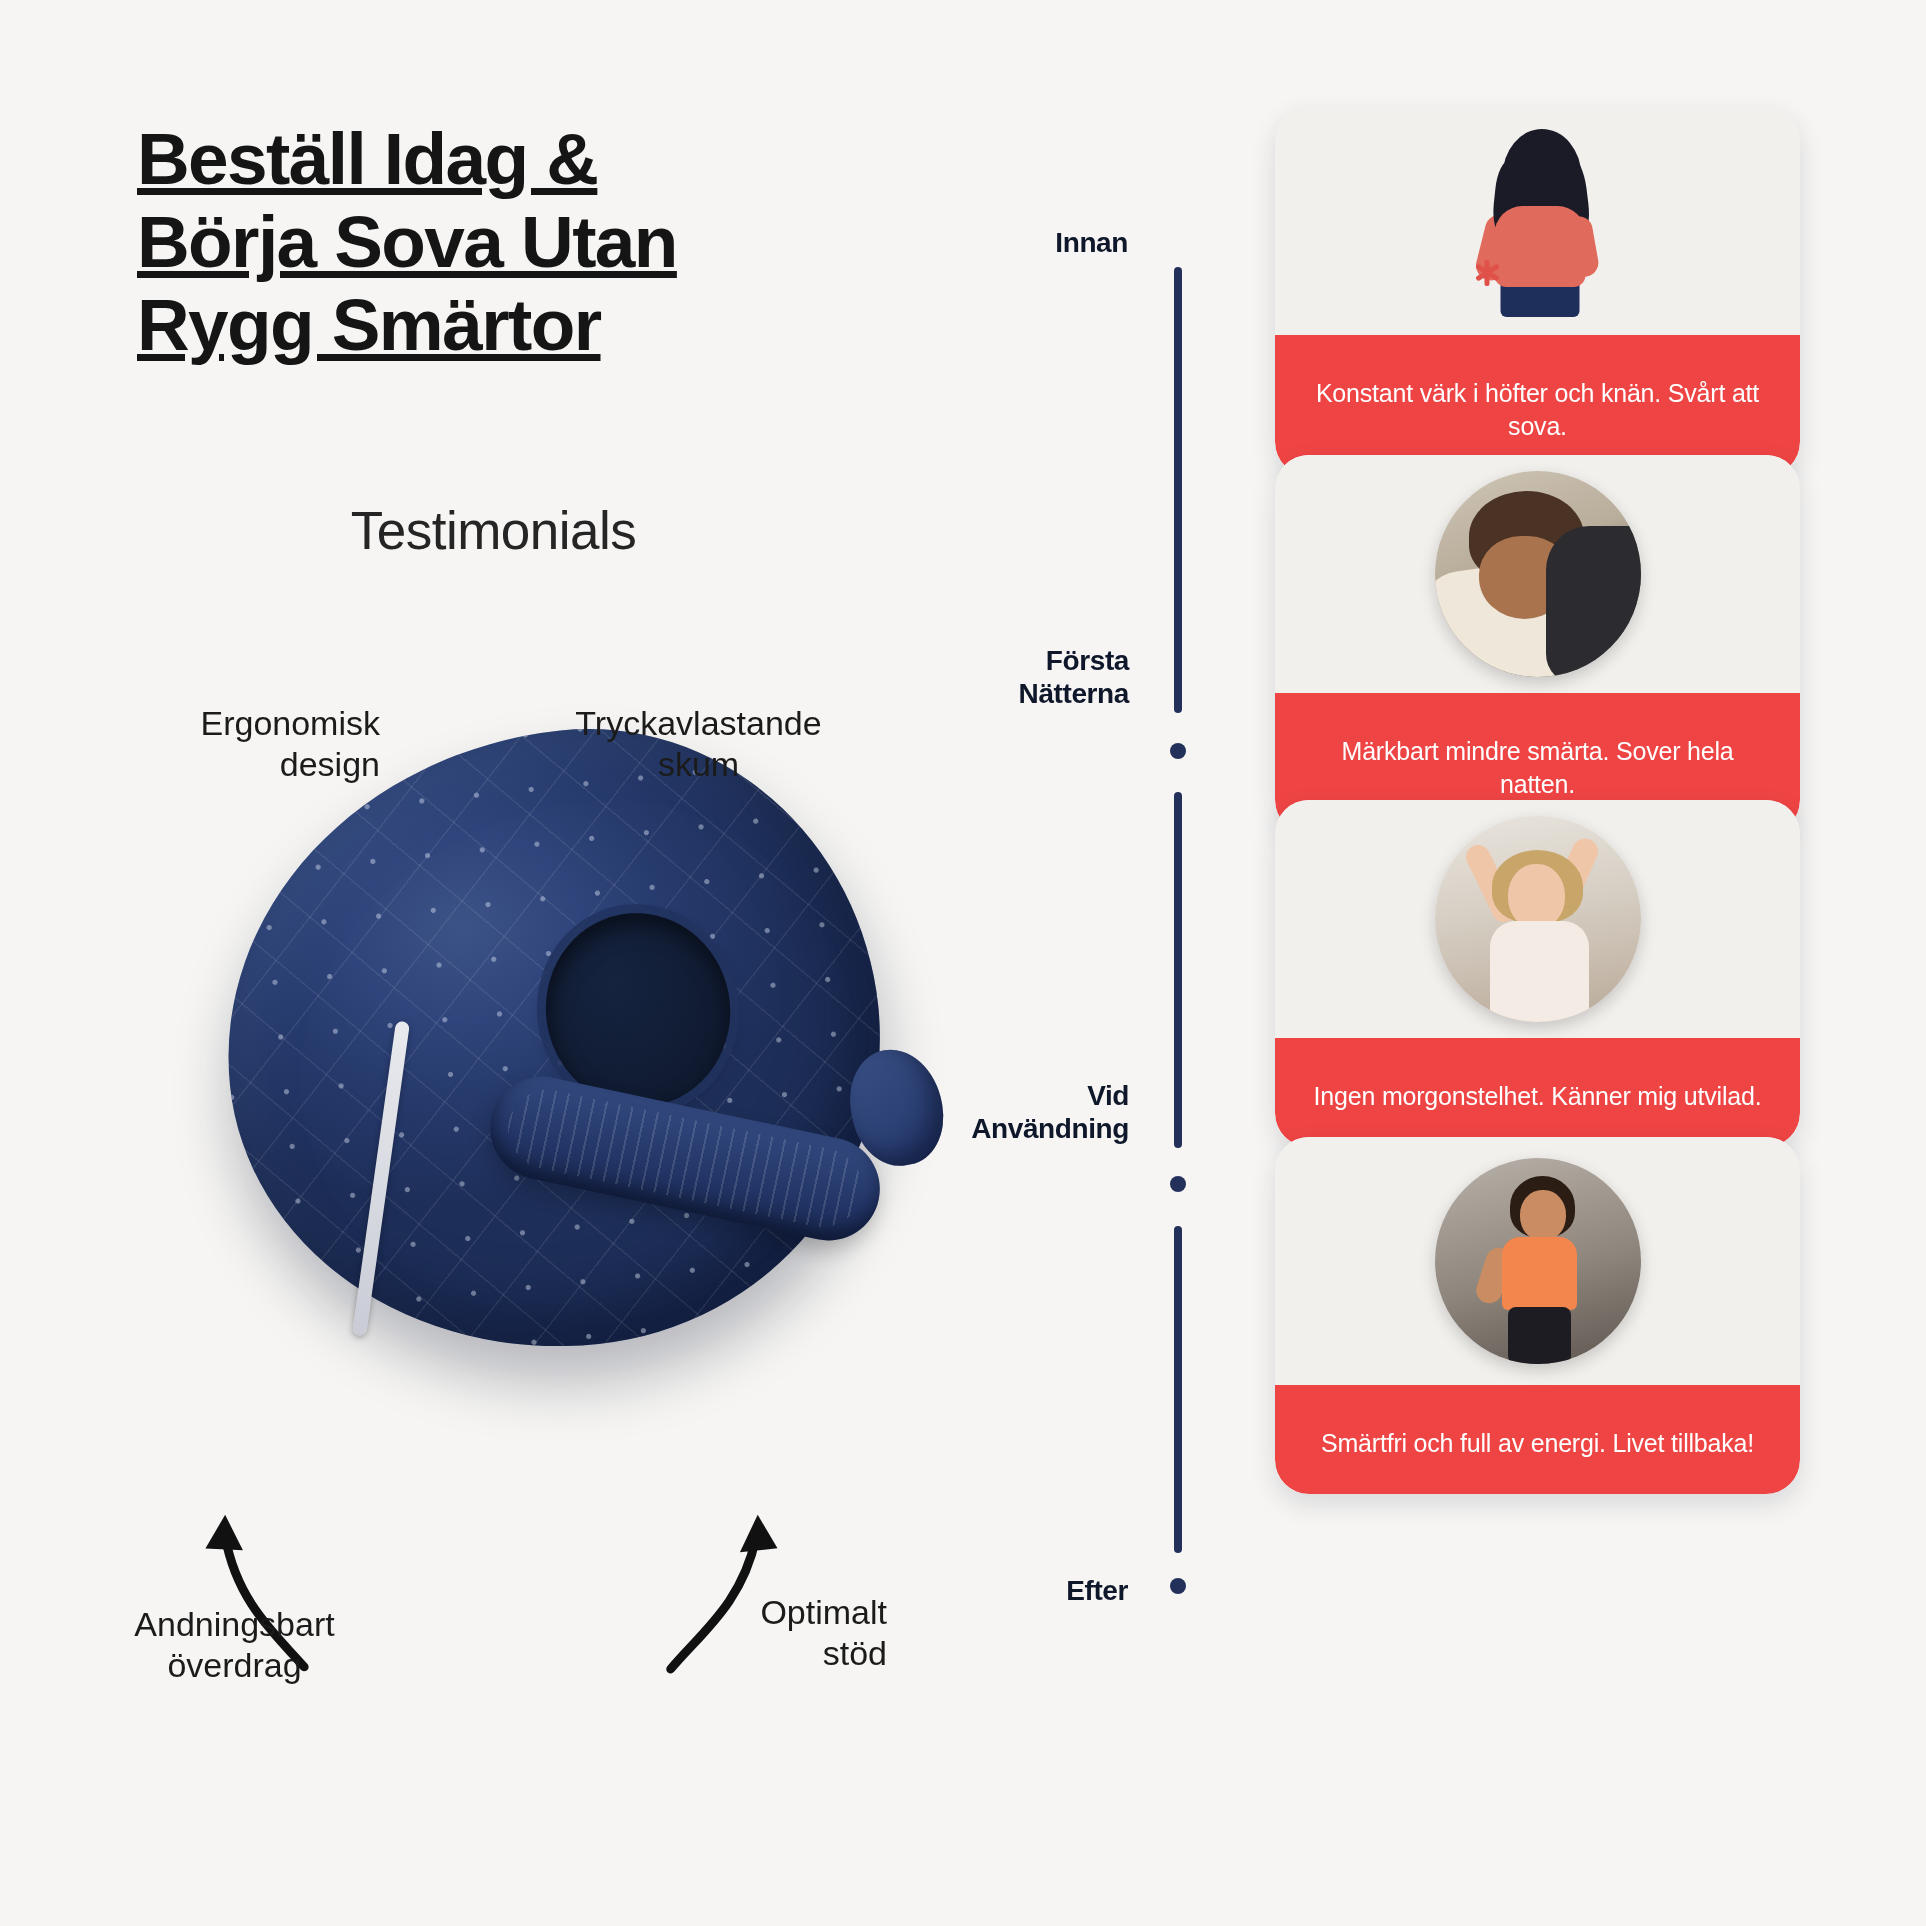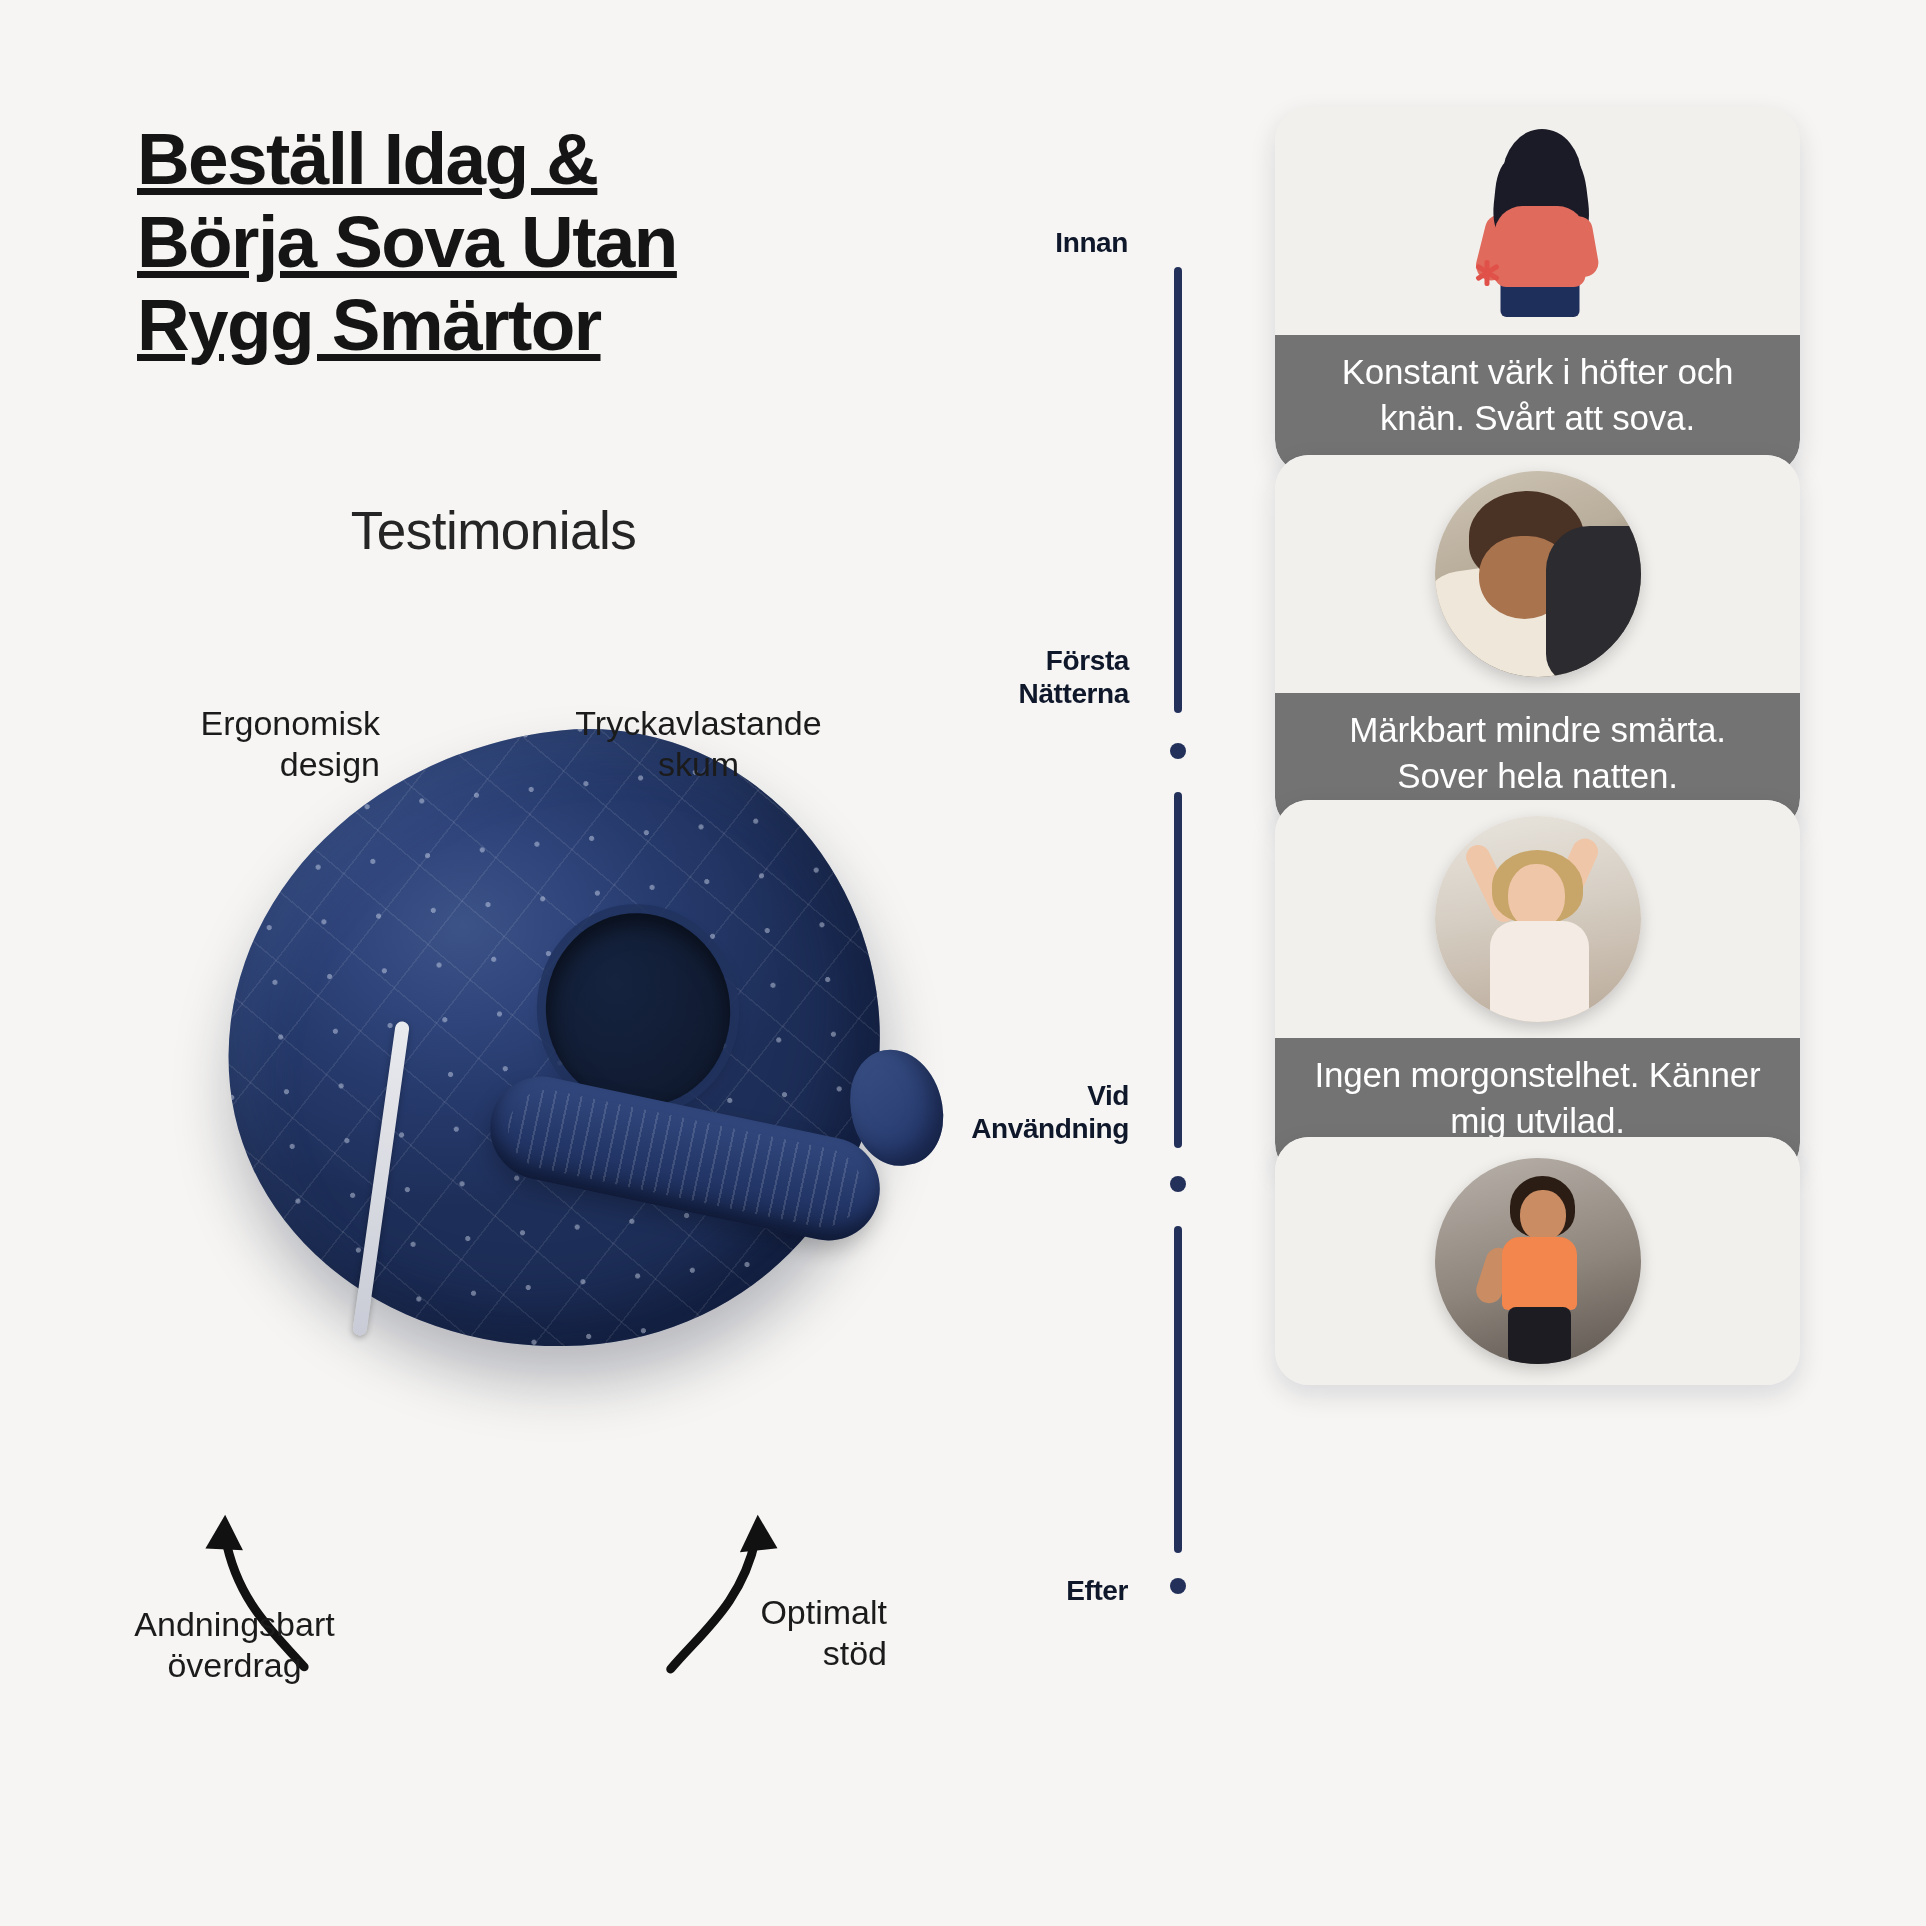--- a/index.html
+++ b/index.html
@@ -112,23 +112,23 @@
 
   
   .card {
     position:absolute; left:1275px; width:525px;
     border-radius:34px; overflow:hidden;
     background:#f1efed;
     box-shadow:0 10px 26px rgba(28,34,58,.13);
   }
   .card-photo { position:relative; width:100%; background:#f2f0ed; overflow:hidden; }
   .card-body {
-    background:#737373; color:#ffffff;
-    padding:14px 30px 34px;
-    text-align:center; font-size:35px; line-height:1.3; letter-spacing:-0.2px;
+    background:#ef4444; color:#ffffff;
+    padding:42px 30px 34px;
+    text-align:center; font-size:25px; line-height:1.3; letter-spacing:-0.2px;
     border-radius:0 0 34px 34px;
   }
 
   
   .avatar {
     position:absolute; left:50%; top:50%; transform:translate(-50%,-50%);
     width:206px; height:206px; border-radius:50%; overflow:hidden;
     box-shadow:0 6px 16px rgba(0,0,0,.18);
   }
   .av-sleep { background:linear-gradient(160deg,#cfc6b6 0%,#b9ad9b 40%,#2a2622 100%); }
@@ -304,16 +304,17 @@
   <div class="card" style="top:1137px;">
     <div class="card-photo" style="height:248px;">
       <div class="avatar av-run">
         <div class="rn-arm"></div>
         <div class="av-hair rn-hair"></div>
         <div class="av-head rn-face"></div>
         <div class="rn-top"></div>
         <div class="rn-leg"></div>
       </div>
     </div>
+    <div class="card-body">Smärtfri och full av energi. Livet tillbaka!</div>
   </div>
 
 </div>
 
 
 </body></html>

